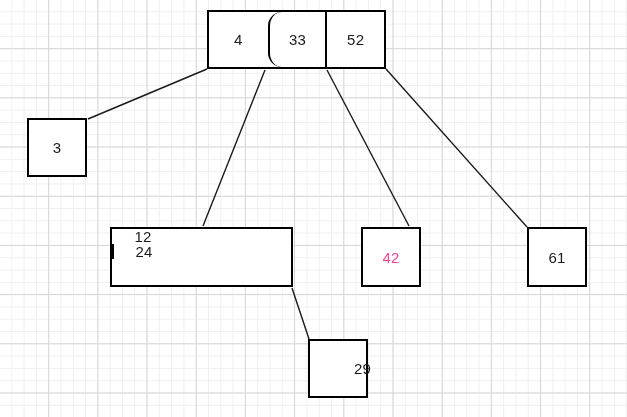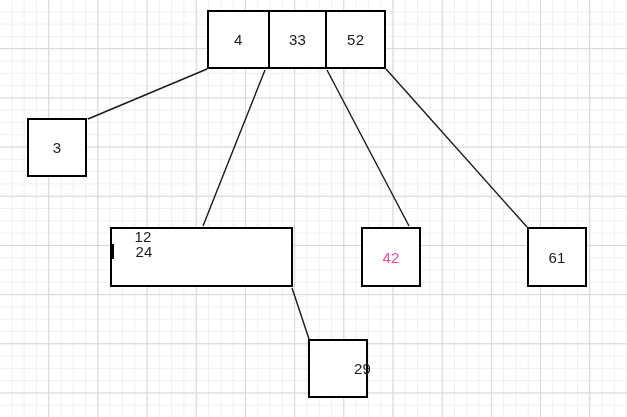--- a/index.html
+++ b/index.html
@@ -65,21 +65,21 @@
       <line x1="207" y1="69" x2="88" y2="119" stroke="#1a1a1a" stroke-width="1.4" shape-rendering="geometricPrecision"></line>
       <line x1="265" y1="70" x2="203" y2="226" stroke="#1a1a1a" stroke-width="1.4" shape-rendering="geometricPrecision"></line>
       <line x1="327" y1="70" x2="409" y2="226" stroke="#1a1a1a" stroke-width="1.4" shape-rendering="geometricPrecision"></line>
       <line x1="386" y1="69" x2="527" y2="227" stroke="#1a1a1a" stroke-width="1.4" shape-rendering="geometricPrecision"></line>
       <line x1="292" y1="288" x2="309" y2="339" stroke="#1a1a1a" stroke-width="1.4" shape-rendering="geometricPrecision"></line>
     </svg>
 
   <div id="node-layer">
       <div class="node" style="left: 207px; top: 10px; width: 179px; height: 59px; border-color: rgb(0, 0, 0); border-width: 2px; background: rgb(255, 255, 255);">
         <div class="cell" style="width: 60px; color: rgb(26, 26, 26);">4</div>
-        <div class="cell" style="width: 59px; color: rgb(26, 26, 26);">33</div>
+        <div class="cell" style="width: 59px; color: rgb(26, 26, 26); border-radius: 14px;">33</div>
         <div class="cell" style="width: 60px; color: rgb(26, 26, 26); text-align: center;">52</div>
       </div>
       <div class="node" style="left: 27px; top: 118px; width: 60px; height: 59px; border-color: rgb(0, 0, 0); border-width: 2px; background: rgb(255, 255, 255);">
         <div class="cell" style="width: 60px; color: rgb(26, 26, 26);">3</div>
       </div>
       <div class="node" style="left: 110px; top: 227px; width: 183px; height: 60px; border-color: rgb(0, 0, 0); border-width: 2px; background: rgb(255, 255, 255); flex-direction: column;">
         <div class="cell" style="width: 62px; color: rgb(26, 26, 26);">12</div>
         <div class="cell" style="width: 59px; color: rgb(26, 26, 26);"></div>
         <div class="cell" style="width: 62px; color: rgb(26, 26, 26);">24</div>
       </div>

